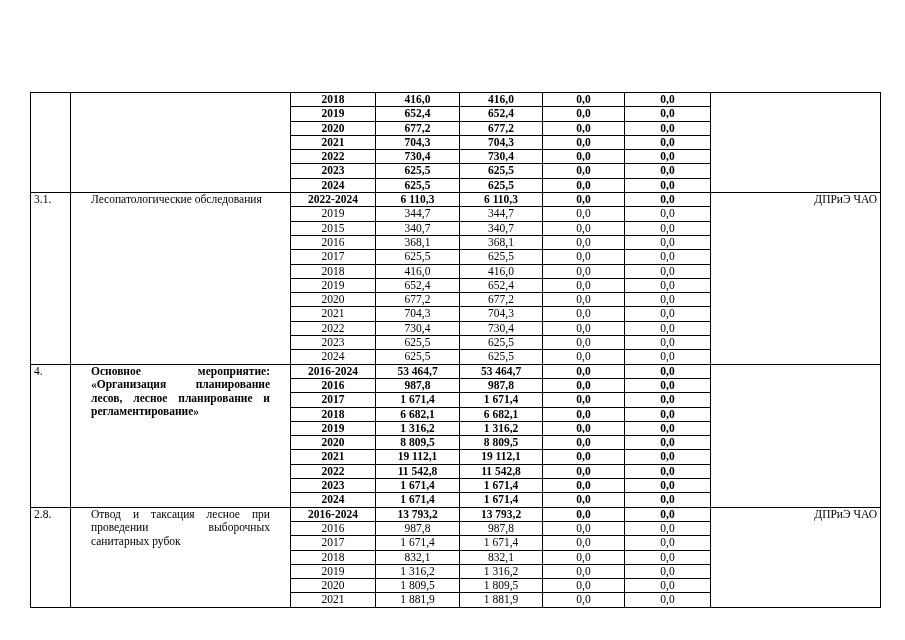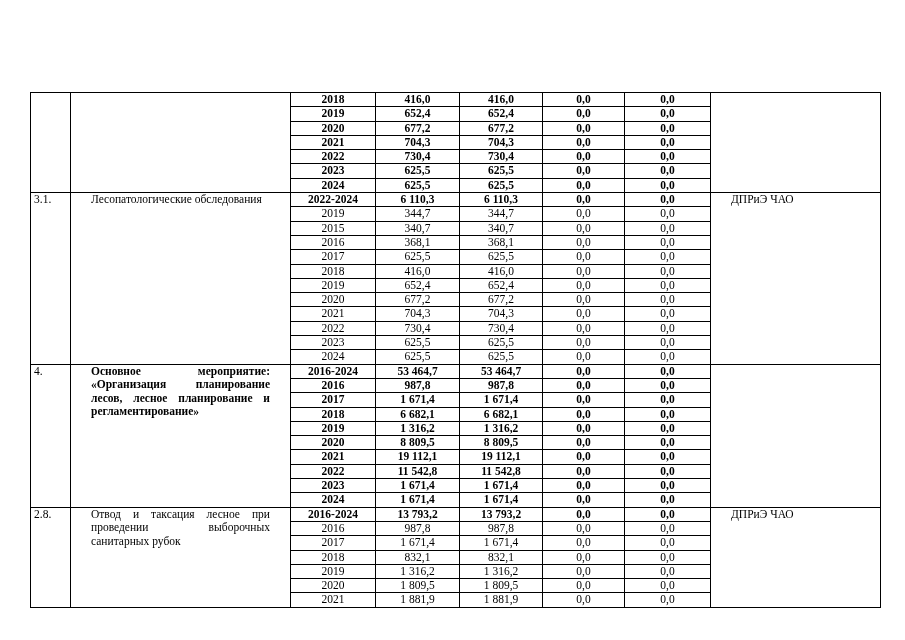--- a/index.html
+++ b/index.html
@@ -48,21 +48,21 @@
   td.name {
     text-align: justify;
     white-space: normal;
     line-height: 13.6px;
     padding: 0 20px;
   }
   td.year, td.val {
     text-align: center;
   }
   td.resp {
-    text-align: left;
+    text-align: right;
     white-space: normal;
     padding-left: 20px;
   }
   .bold { font-weight: bold; }
 </style>
 </head>
 <body>
 
 <div class="page">
   <table class="doc-table">

